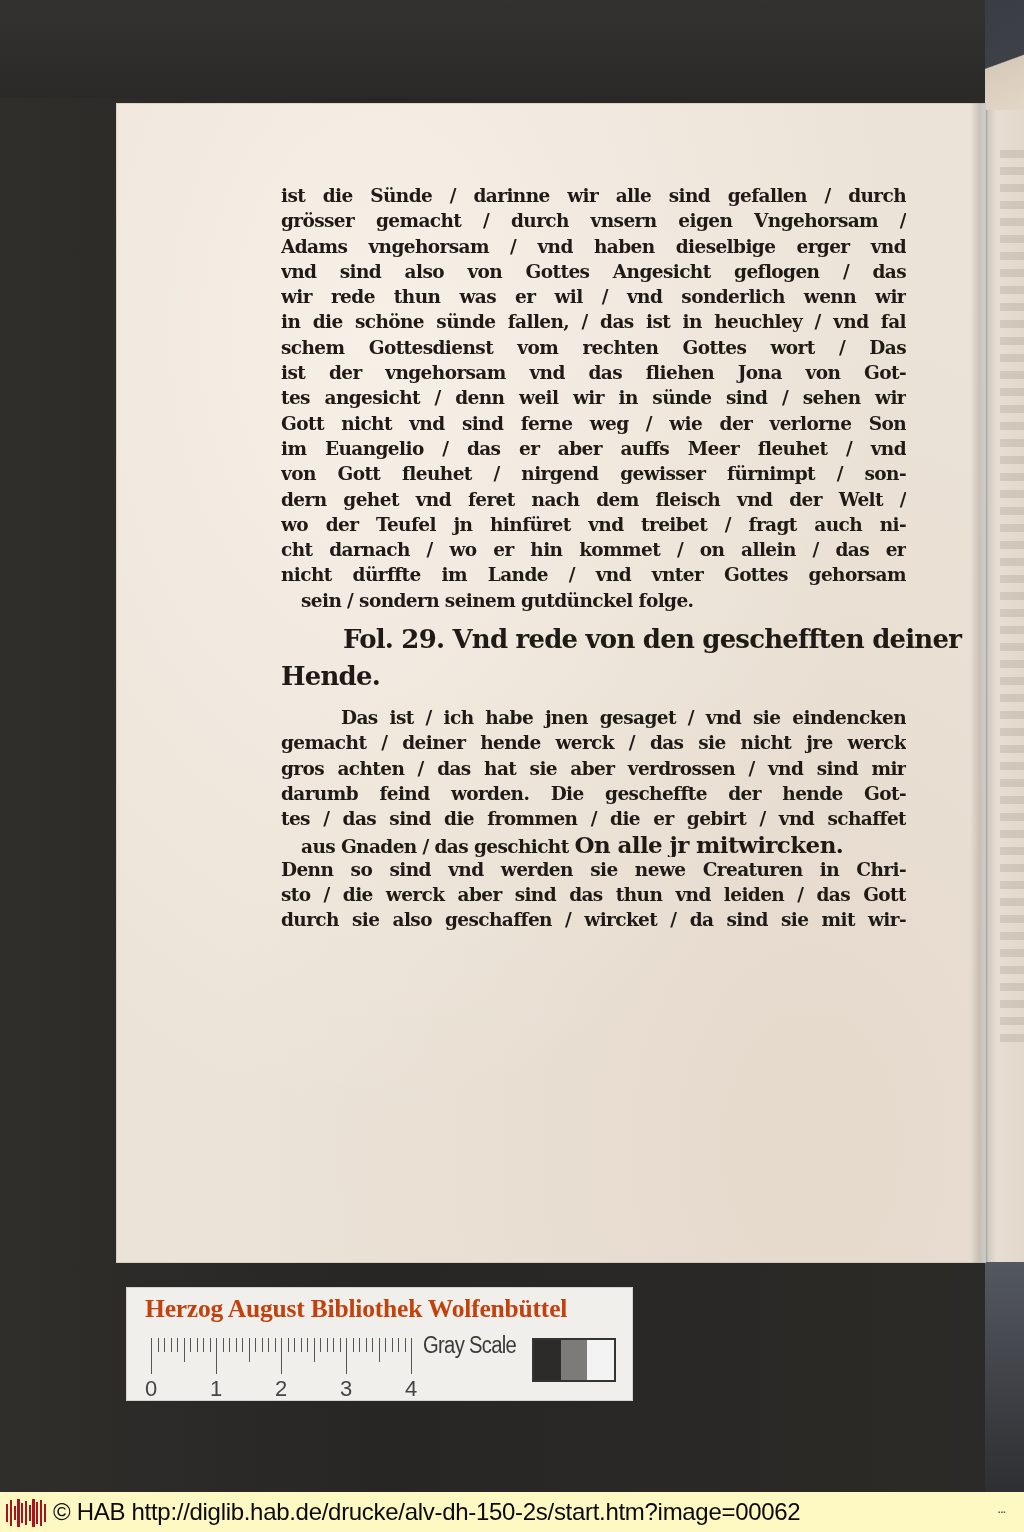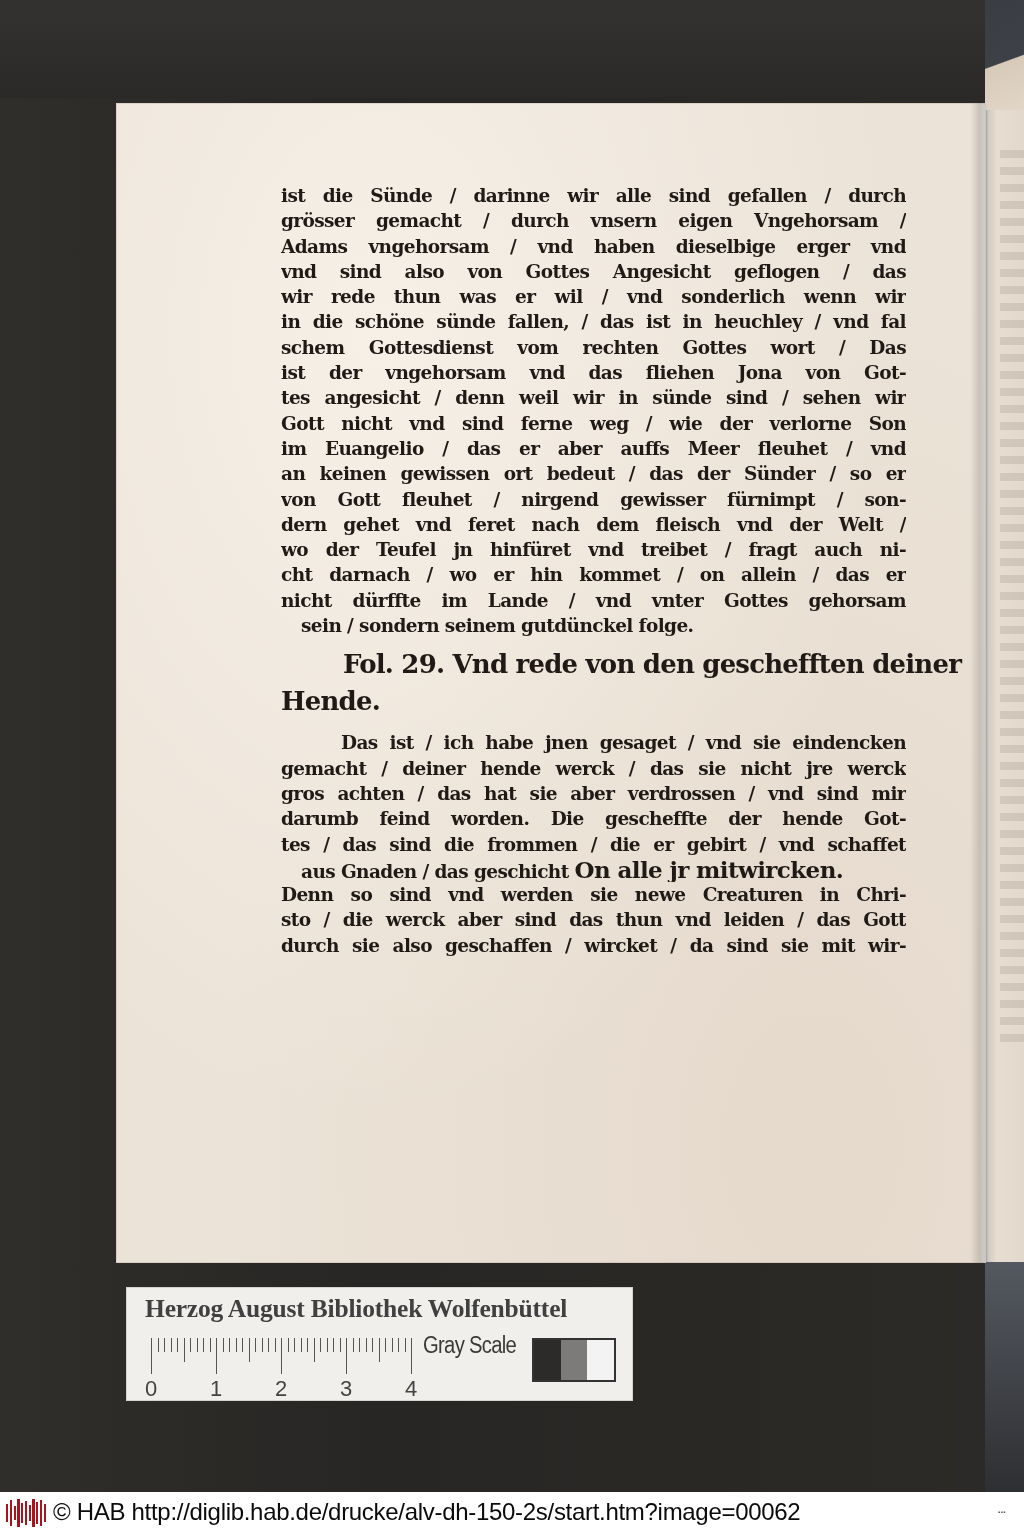--- a/index.html
+++ b/index.html
@@ -68,21 +68,21 @@
     .inline-large { font-size: 23px; }
 
     .color-card {
       position: absolute; left: 127px; top: 1288px; width: 505px; height: 112px;
       background: #f1efec;
       box-shadow: 0 0 0 1px #d6d3ce;
       font-family: "Liberation Serif", serif;
     }
     .card-title {
       position: absolute; left: 18px; top: 6px; font-size: 25.5px; font-weight: bold;
-      color: #404040; letter-spacing: -0.2px; white-space: nowrap;
+      color: #c2410c; letter-spacing: -0.2px; white-space: nowrap;
     }
     .ruler {
       position: absolute; left: 24px; top: 50px; width: 260px; height: 40px;
     }
     .ruler .tick { position: absolute; top: 0; width: 1.3px; background: #555; }
     .ruler .label {
       position: absolute; top: 38px; font-family: "Liberation Sans", sans-serif;
       font-size: 22px; color: #444; transform: translateX(-50%);
     }
     .gray-label {
@@ -91,21 +91,21 @@
       letter-spacing: -0.8px; transform: scaleX(0.88); transform-origin: left;
     }
     .gray-swatches {
       position: absolute; left: 405px; top: 50px; width: 80px; height: 40px;
       display: flex; border: 2px solid #333;
     }
     .swatch { flex: 1; }
 
     .footer {
       position: absolute; left: 0; top: 1492px; width: 1024px; height: 40px;
-      background: #ffffff;
+      background: #fef9c3;
       display: flex; align-items: center;
       font-family: "Liberation Sans", sans-serif;
     }
     .logo { position: absolute; left: 6px; top: 6px; width: 40px; height: 30px; display: flex; gap: 1.5px; align-items: center; }
     .logo span { display: block; width: 2.5px; background: #a8141e; }
     .footer-text {
       position: absolute; left: 53px; top: 6px; font-size: 24px; color: #0b0b0b;
       white-space: nowrap; letter-spacing: -0.3px;
     }
     .footer-badge {
@@ -132,21 +132,20 @@
         <div class="line">grösser gemacht / durch vnsern eigen Vngehorsam /</div>
         <div class="line">Adams vngehorsam / vnd haben dieselbige erger vnd</div>
         <div class="line">vnd sind also von Gottes Angesicht geflogen / das</div>
         <div class="line">wir rede thun was er wil / vnd sonderlich wenn wir</div>
         <div class="line">in die schöne sünde fallen, / das ist in heuchley / vnd fal</div>
         <div class="line">schem Gottesdienst vom rechten Gottes wort / Das</div>
         <div class="line">ist der vngehorsam vnd das fliehen Jona von Got-</div>
         <div class="line">tes angesicht / denn weil wir in sünde sind / sehen wir</div>
         <div class="line">Gott nicht vnd sind ferne weg / wie der verlorne Son</div>
         <div class="line">im Euangelio / das er aber auffs Meer fleuhet / vnd</div>
-        <div class="line">an keinen gewissen ort bedeut / das der Sünder / so er</div>
         <div class="line">von Gott fleuhet / nirgend gewisser fürnimpt / son-</div>
         <div class="line">dern gehet vnd feret nach dem fleisch vnd der Welt /</div>
         <div class="line">wo der Teufel jn hinfüret vnd treibet / fragt auch ni-</div>
         <div class="line">cht darnach / wo er hin kommet / on allein / das er</div>
         <div class="line">nicht dürffte im Lande / vnd vnter Gottes gehorsam</div>
         <div class="line last">sein / sondern seinem gutdünckel folge.</div>
       </div>
 
       <div class="heading first">Fol. 29. Vnd rede von den geschefften deiner</div>
       <div class="heading second">Hende.</div>

